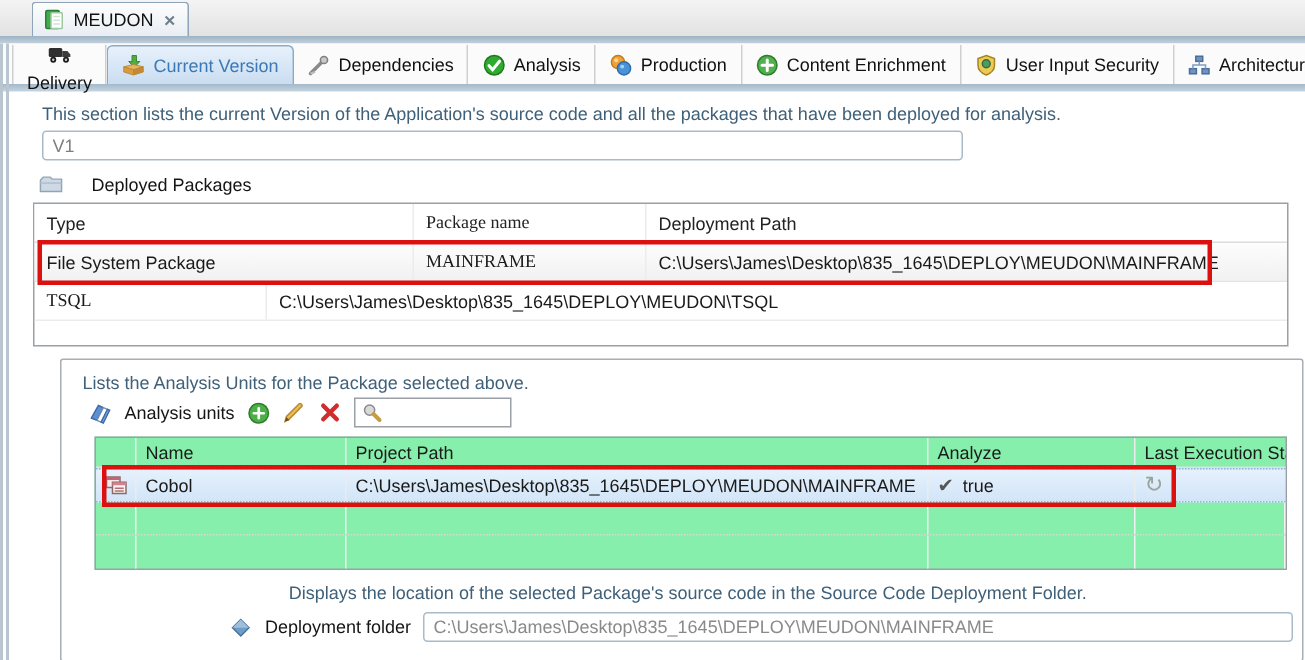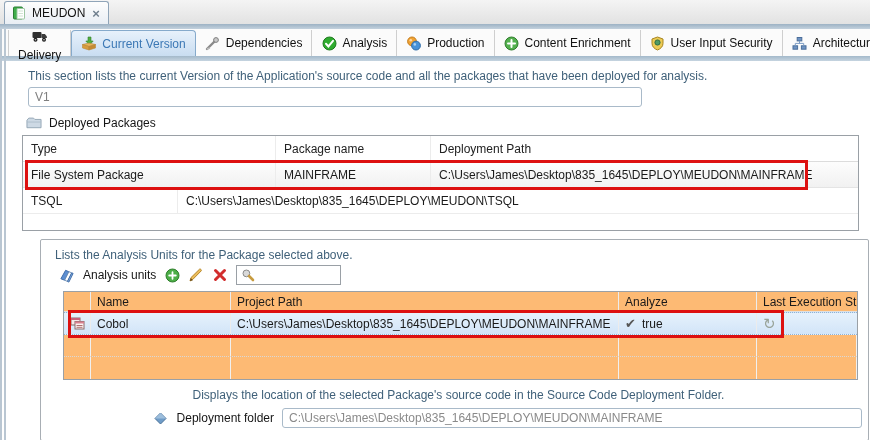--- a/index.html
+++ b/index.html
@@ -1,21 +1,21 @@
 <!DOCTYPE html>
 <html><head>
 <meta charset="utf-8">
 <style>
   html,body{margin:0;padding:0;}
   body{width:870px;height:440px;overflow:hidden;background:#fff;
        font-family:"Liberation Sans","DejaVu Sans",sans-serif;font-size:12px;color:#1a1a1a;}
   .screen{position:relative;width:870px;height:440px;}
 
   
-  .editor-strip{height:24px;background:linear-gradient(#f4f4f4,#e2e2e2);display:flex;align-items:flex-end;padding-left:4px;}
+  .editor-strip{height:24px;background:linear-gradient(#f4f4f4,#e2e2e2);display:flex;align-items:flex-end;padding-left:21px;}
   .editor-tab{display:flex;align-items:center;gap:5px;height:22px;padding:0 8px 0 6px;
       background:linear-gradient(#fdfdfd,#e9eef4);border:1px solid #8fa4b8;border-bottom:none;
       border-radius:3px 3px 0 0;}
   .editor-tab .title{font-size:12px;color:#111;}
   .editor-tab .close{color:#6f7f8e;font-size:13px;font-weight:bold;margin-left:2px;cursor:default;}
   .strip-bar{height:5px;background:linear-gradient(#9db2c4,#c3d1dd);}
 
   
   .trim{position:absolute;top:29px;bottom:0;width:2px;background:#b9c6d2;z-index:40;}
   .trim.t1{left:0;} .trim.t2{left:4px;}
@@ -28,45 +28,45 @@
   .tab.selected{background:linear-gradient(#e7f1fb,#c9ddf1);border:1px solid #86aacb;border-bottom:none;
        border-radius:4px 4px 0 0;color:#3c78b5;height:25px;}
   .tabbar-underline{height:5px;background:linear-gradient(#a3b9ca,#c6d4e0);}
   .ticon{display:inline-flex;width:16px;height:16px;align-items:center;justify-content:center;}
 
   
   .main{padding:6px 12px 0 20px;}
   .desc{color:#3f6079;margin:2px 0 4px 8px;}
   .version-input{display:block;width:600px;height:16px;margin:2px 0 8px 8px;padding:1px 6px;
       border:1px solid #a9bac9;border-radius:3px;color:#7f7f7f;font-family:inherit;font-size:12px;outline:none;}
-  .section-label{display:flex;align-items:center;gap:7px;margin:6px 0 4px 6px;color:#151515;text-align:right;}
+  .section-label{display:flex;align-items:center;gap:19px;margin:6px 0 4px 6px;color:#151515;text-align:right;}
 
   
   .pkg-table{position:relative;margin-left:2px;width:835px;border:1px solid #9aa0a6;background:#fff;}
   .trow{display:flex;height:26px;align-items:center;box-sizing:border-box;}
   .pkg-head{border-bottom:1px solid #dcdcdc;background:#fff;}
   .pkg-head .cell{color:#222;}
   .cell{box-sizing:border-box;padding-left:8px;overflow:hidden;white-space:nowrap;border-right:1px solid #ececec;height:100%;display:flex;align-items:center;}
-  .c-type{width:253px;} .c-name{width:155px;} .c-path{flex:1;border-right:none;}
+  .c-type{width:253px;} .c-name{width:155px;font-family:Liberation Serif, serif;} .c-path{flex:1;border-right:none;}
   .pkg-row1{background:linear-gradient(#fdfdfd,#f1f1f1);border-bottom:1px solid #e4e4e4;}
   .pkg-row2{border-bottom:1px solid #ececec;}
   .pkg-filler{height:16px;}
   .anno{position:absolute;border:3px solid #dd1010;box-sizing:border-box;pointer-events:none;z-index:10;}
   .anno-pkg{left:2px;top:24px;width:783px;height:30px;}
 
   
   .groupbox{margin:8px 0 0 20px;width:813px;border:1px solid #a8aeb4;border-radius:2px;padding:6px 6px 10px 8px;}
   .desc2{color:#3f6079;margin:2px 0 3px 6px;}
   .au-toolbar{display:flex;align-items:center;gap:8px;margin:2px 0 6px 10px;}
   .au-label{color:#151515;}
   .filter-box{display:flex;align-items:center;gap:3px;border:1px solid #9aa0a6;background:#fff;height:18px;width:100px;padding-left:3px;}
   .filter-box input{border:none;outline:none;width:74px;font-size:11px;font-family:inherit;}
 
   
-  .au-table{position:relative;margin-left:14px;width:793px;border:1px solid #9aa0a6;background:#fdba74;}
+  .au-table{position:relative;margin-left:14px;width:793px;border:1px solid #9aa0a6;background:#86efac;}
   .arow{display:flex;height:23px;align-items:center;box-sizing:border-box;}
   .au-head{height:20px;border-bottom:1px solid #e0e0e0;}
   .acell{box-sizing:border-box;padding-left:6px;overflow:hidden;white-space:nowrap;border-right:1px solid #ececec;height:100%;display:flex;align-items:center;gap:6px;}
   .a-icon{width:27px;justify-content:center;padding-left:0;}
   .a-name{width:140px;} .a-path{width:388px;} .a-analyze{width:138px;text-align:right;} .a-status{flex:1;border-right:none;}
   .au-sel{background:linear-gradient(#e6f1fc,#d2e5f8);border-top:1px dotted #8fb2d6;border-bottom:1px dotted #8fb2d6;}
   .au-empty{height:22px;border-bottom:1px dotted #d8d8d8;}
   .au-empty .acell{border-right:1px solid #f0f0f0;}
   .anno-au{left:4px;top:18px;width:716px;height:28px;}
   .checkmark{color:#555;font-size:13px;}

